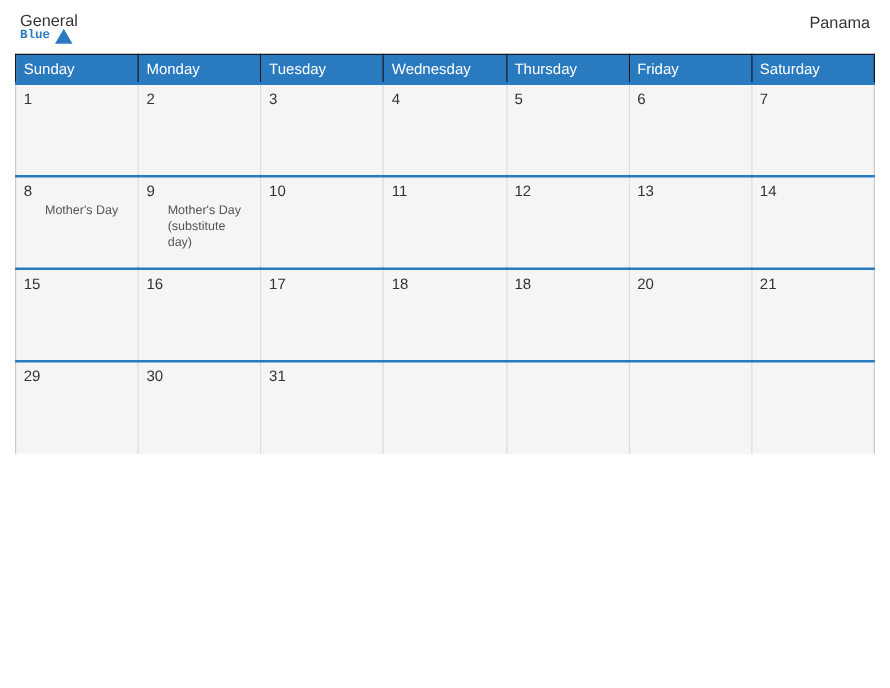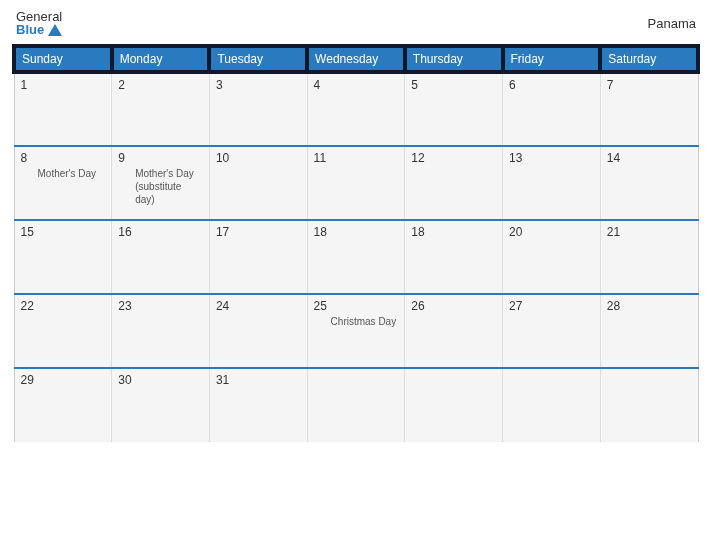--- a/index.html
+++ b/index.html
@@ -11,43 +11,44 @@
       overflow: hidden;
     }
     .calendar-wrapper {
       width: 712px;
       height: 550px;
       padding: 10px 12px;
       background: #fff;
     }
     .header {
       display: flex;
-      align-items: center;
+      align-items: flex-start;
       justify-content: space-between;
       margin-bottom: 8px;
       padding: 0 4px;
     }
     .logo {
       display: flex;
       flex-direction: column;
       align-items: flex-start;
       line-height: 1;
     }
     .logo-general {
       font-size: 13px;
       color: #333;
       font-weight: normal;
     }
     .logo-blue {
-      font-size: 13px;
+      font-size: 10px;
       color: #2a7abf;
       font-weight: bold;
       display: flex;
       align-items: center;
       gap: 2px;
+      font-family: Liberation Mono, monospace;
     }
     .logo-triangle {
       width: 0;
       height: 0;
       border-left: 7px solid transparent;
       border-right: 7px solid transparent;
       border-bottom: 12px solid #2a7abf;
       display: inline-block;
       margin-left: 2px;
     }
@@ -69,21 +70,21 @@
       border-collapse: collapse;
       table-layout: fixed;
     }
     .calendar-table thead th {
       background-color: #2a7abf;
       color: #fff;
       font-size: 12px;
       font-weight: normal;
       padding: 4px 6px;
       text-align: left;
-      border: 4px solid #0f172a;
+      border: 1px solid #0f172a;
     }
     .calendar-table tbody tr {
       border-top: 2px solid #2a7abf;
     }
     .calendar-table tbody td {
       vertical-align: top;
       padding: 4px 6px;
       font-size: 12px;
       color: #333;
       height: 74px;
@@ -207,44 +208,20 @@
           <td>
             <span class="day-number">18</span>
           </td>
           <td>
             <span class="day-number">20</span>
           </td>
           <td>
             <span class="day-number">21</span>
           </td>
         </tr>
-        <tr>
-          <td>
-            <span class="day-number">22</span>
-          </td>
-          <td>
-            <span class="day-number">23</span>
-          </td>
-          <td>
-            <span class="day-number">24</span>
-          </td>
-          <td>
-            <span class="day-number">25</span>
-            <span class="event-label">Christmas Day</span>
-          </td>
-          <td>
-            <span class="day-number">26</span>
-          </td>
-          <td>
-            <span class="day-number">27</span>
-          </td>
-          <td>
-            <span class="day-number">28</span>
-          </td>
-        </tr>
         <tr class="last-row">
           <td>
             <span class="day-number">29</span>
           </td>
           <td>
             <span class="day-number">30</span>
           </td>
           <td>
             <span class="day-number">31</span>
           </td>

